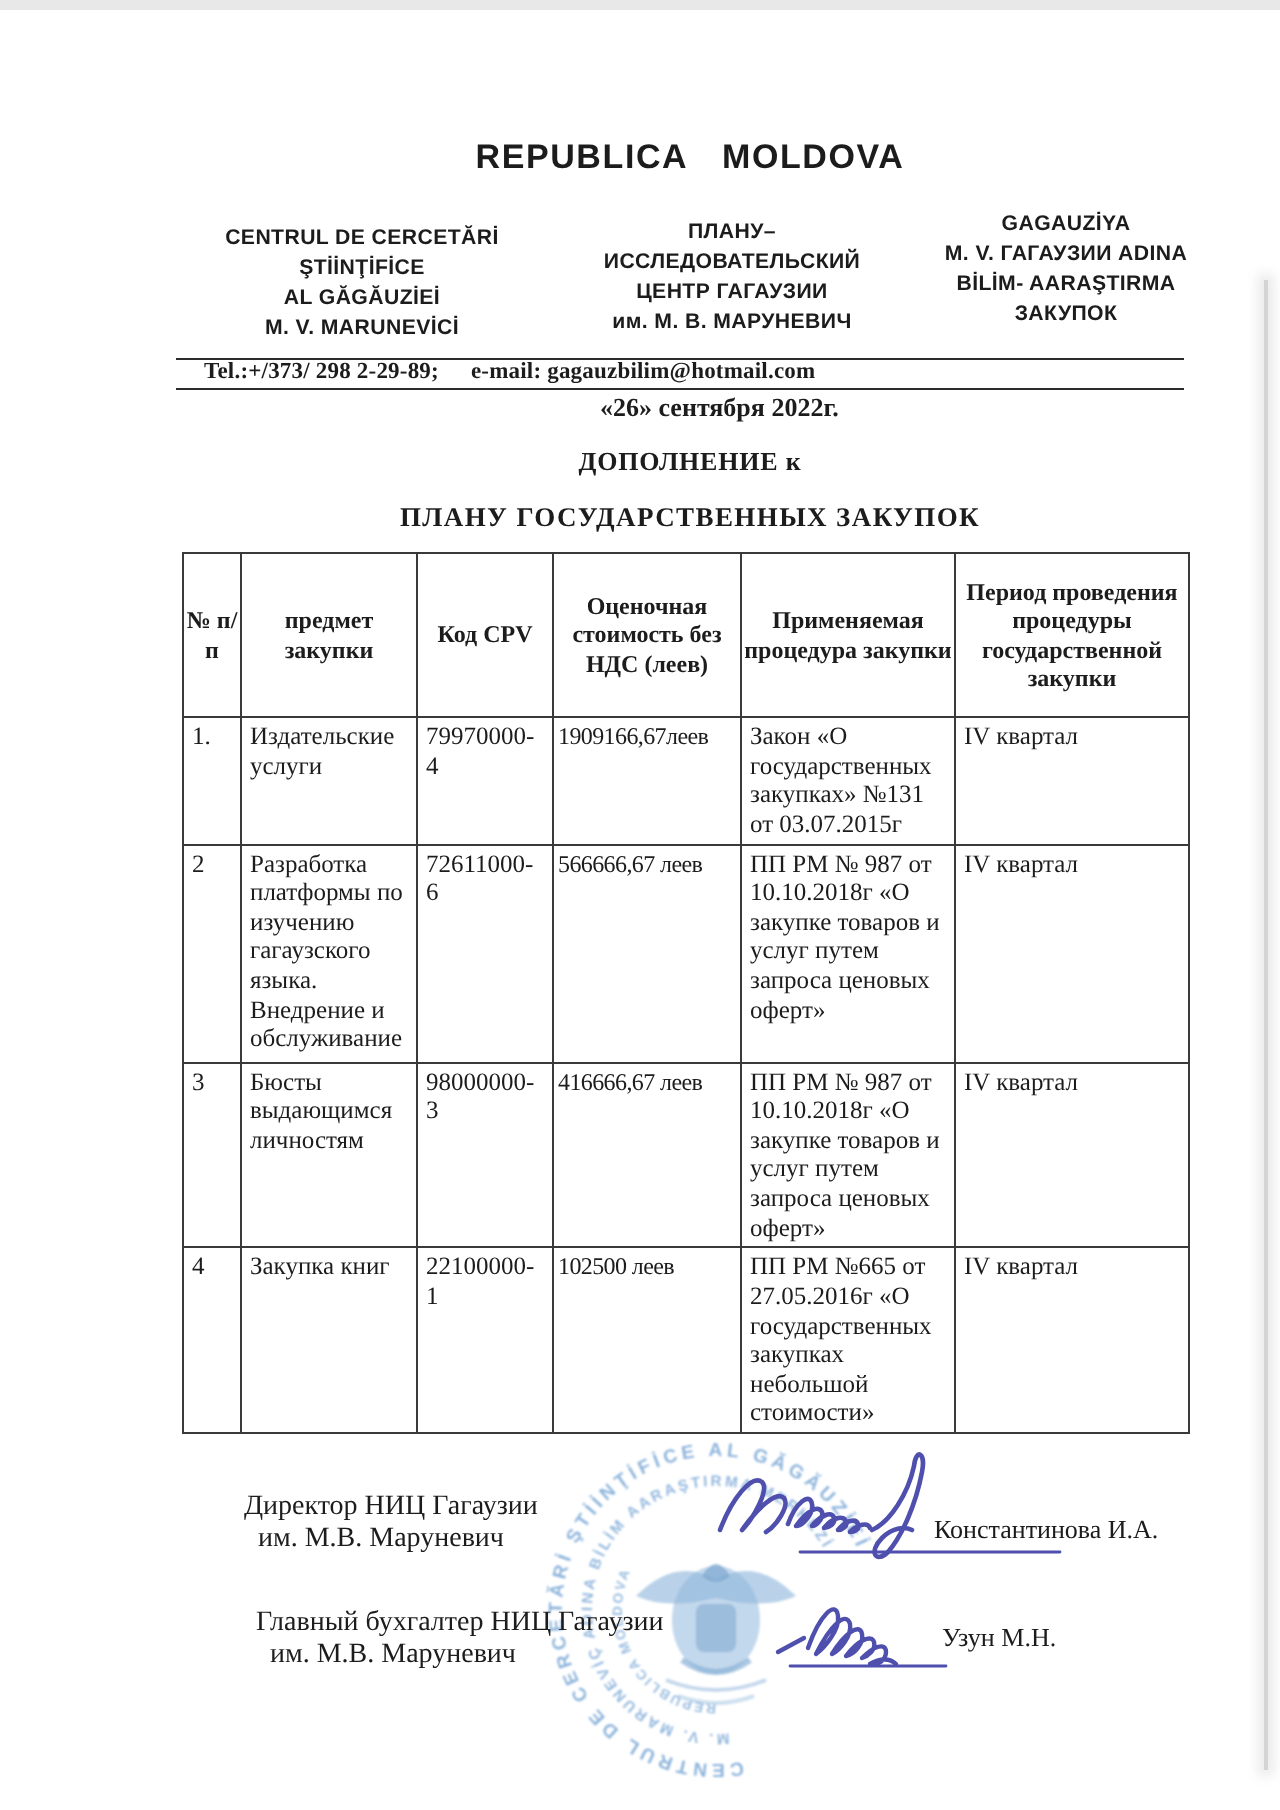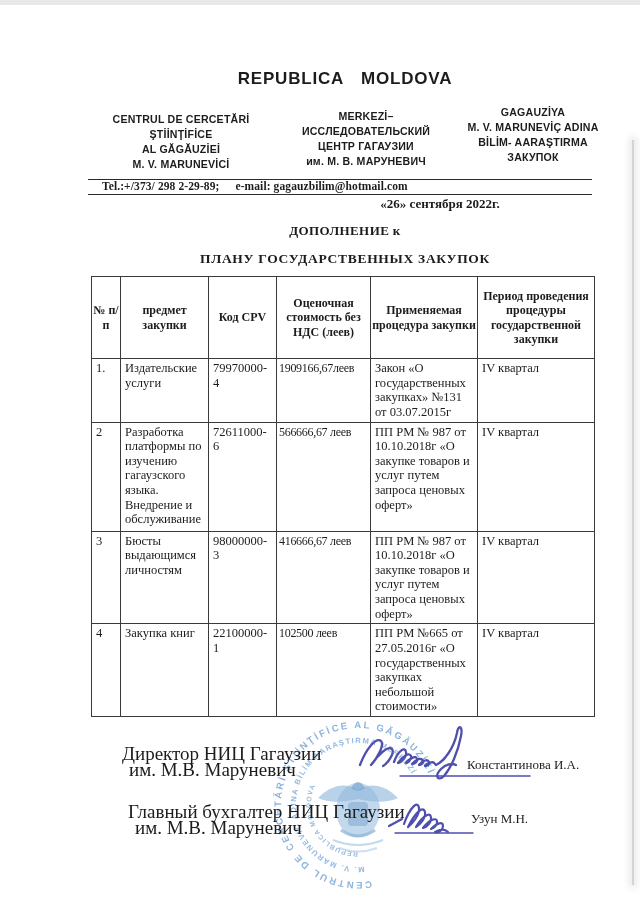--- a/index.html
+++ b/index.html
@@ -26,21 +26,21 @@
 
   .rule { left:88px; width:504px; height:0; border-top:1.7px solid #2b2b2b; }
   .rule-1 { top:174px; }
   .rule-2 { top:189px; }
   .contact-line {
     left:88px; top:175px; width:504px; text-align:left;
     font-weight:bold; font-size:11.5px; letter-spacing:0.1px; padding-left:14px; box-sizing:border-box;
   }
   .contact-line .gap { display:inline-block; width:16px; }
   .doc-date {
-    left:300px; top:191px; width:280px; text-align:center;
+    left:300px; top:191px; width:280px; text-align:left;
     font-weight:bold; font-size:13px;
   }
   .doc-title-1 {
     left:25px; top:218px; width:640px; text-align:center;
     font-weight:bold; font-size:13px; letter-spacing:0.4px;
   }
   .doc-title-2 {
     left:25px; top:246px; width:640px; text-align:center;
     font-weight:bold; font-size:13.5px; letter-spacing:0.7px;
   }
@@ -52,21 +52,21 @@
   }
   .ptable th, .ptable td { border:1.5px solid #3a3a3a; overflow:hidden; }
   .ptable th {
     font-weight:bold; text-align:center; vertical-align:middle;
     padding:1px 1px; font-size:12px; line-height:1.2;
   }
   .ptable td { vertical-align:top; padding:2px 4px; text-align:left; }
   .ptable td.num  { padding-left:4px; }
   .ptable td.cost { padding:2px 2px; font-size:12px; letter-spacing:-0.3px; }
 
-  .sig-role { font-size:19px; line-height:16px; }
+  .sig-role { font-size:14px; line-height:16px; }
   .sig-role .l2 { padding-left:7px; }
   .role-director   { left:122px; top:741px; }
   .role-accountant { left:128px; top:799px; }
   .sig-name { font-size:13px; }
   .name-director   { left:467px; top:752px; }
   .name-accountant { left:471px; top:806px; }
 
   .stamp-svg { left:263px; top:705px; opacity:0.92; }
   .sig-svg   { z-index:3; }
   .sig-svg path { fill:none; stroke-linecap:round; stroke-linejoin:round; }
@@ -85,29 +85,29 @@
   <div class="abs country-title">REPUBLICA  MOLDOVA</div>
 
   <div class="abs org-block org-left">
     <div>CENTRUL DE CERCETĂRİ</div>
     <div>ŞTİİNŢİFİCE</div>
     <div>AL GĂGĂUZİEİ</div>
     <div>M. V. MARUNEVİCİ</div>
   </div>
 
   <div class="abs org-block org-center">
-    <div>MERKEZİ–</div>
+    <div>ПЛАНУ–</div>
     <div>ИССЛЕДОВАТЕЛЬСКИЙ</div>
     <div>ЦЕНТР ГАГАУЗИИ</div>
     <div>им. М. В. МАРУНЕВИЧ</div>
   </div>
 
   <div class="abs org-block org-right">
     <div>GAGAUZİYA</div>
-    <div>M. V. MARUNEVİÇ  ADINA</div>
+    <div>M. V. ГАГАУЗИИ  ADINA</div>
     <div>BİLİM- AARAŞTIRMA</div>
     <div>ЗАКУПОК</div>
   </div>
 
   <div class="abs rule rule-1"></div>
   <div class="abs contact-line">
     <span>Tel.:+/373/ 298 2-29-89;</span><span class="gap"></span><span>e-mail: gagauzbilim@hotmail.com</span>
   </div>
   <div class="abs rule rule-2"></div>
 

